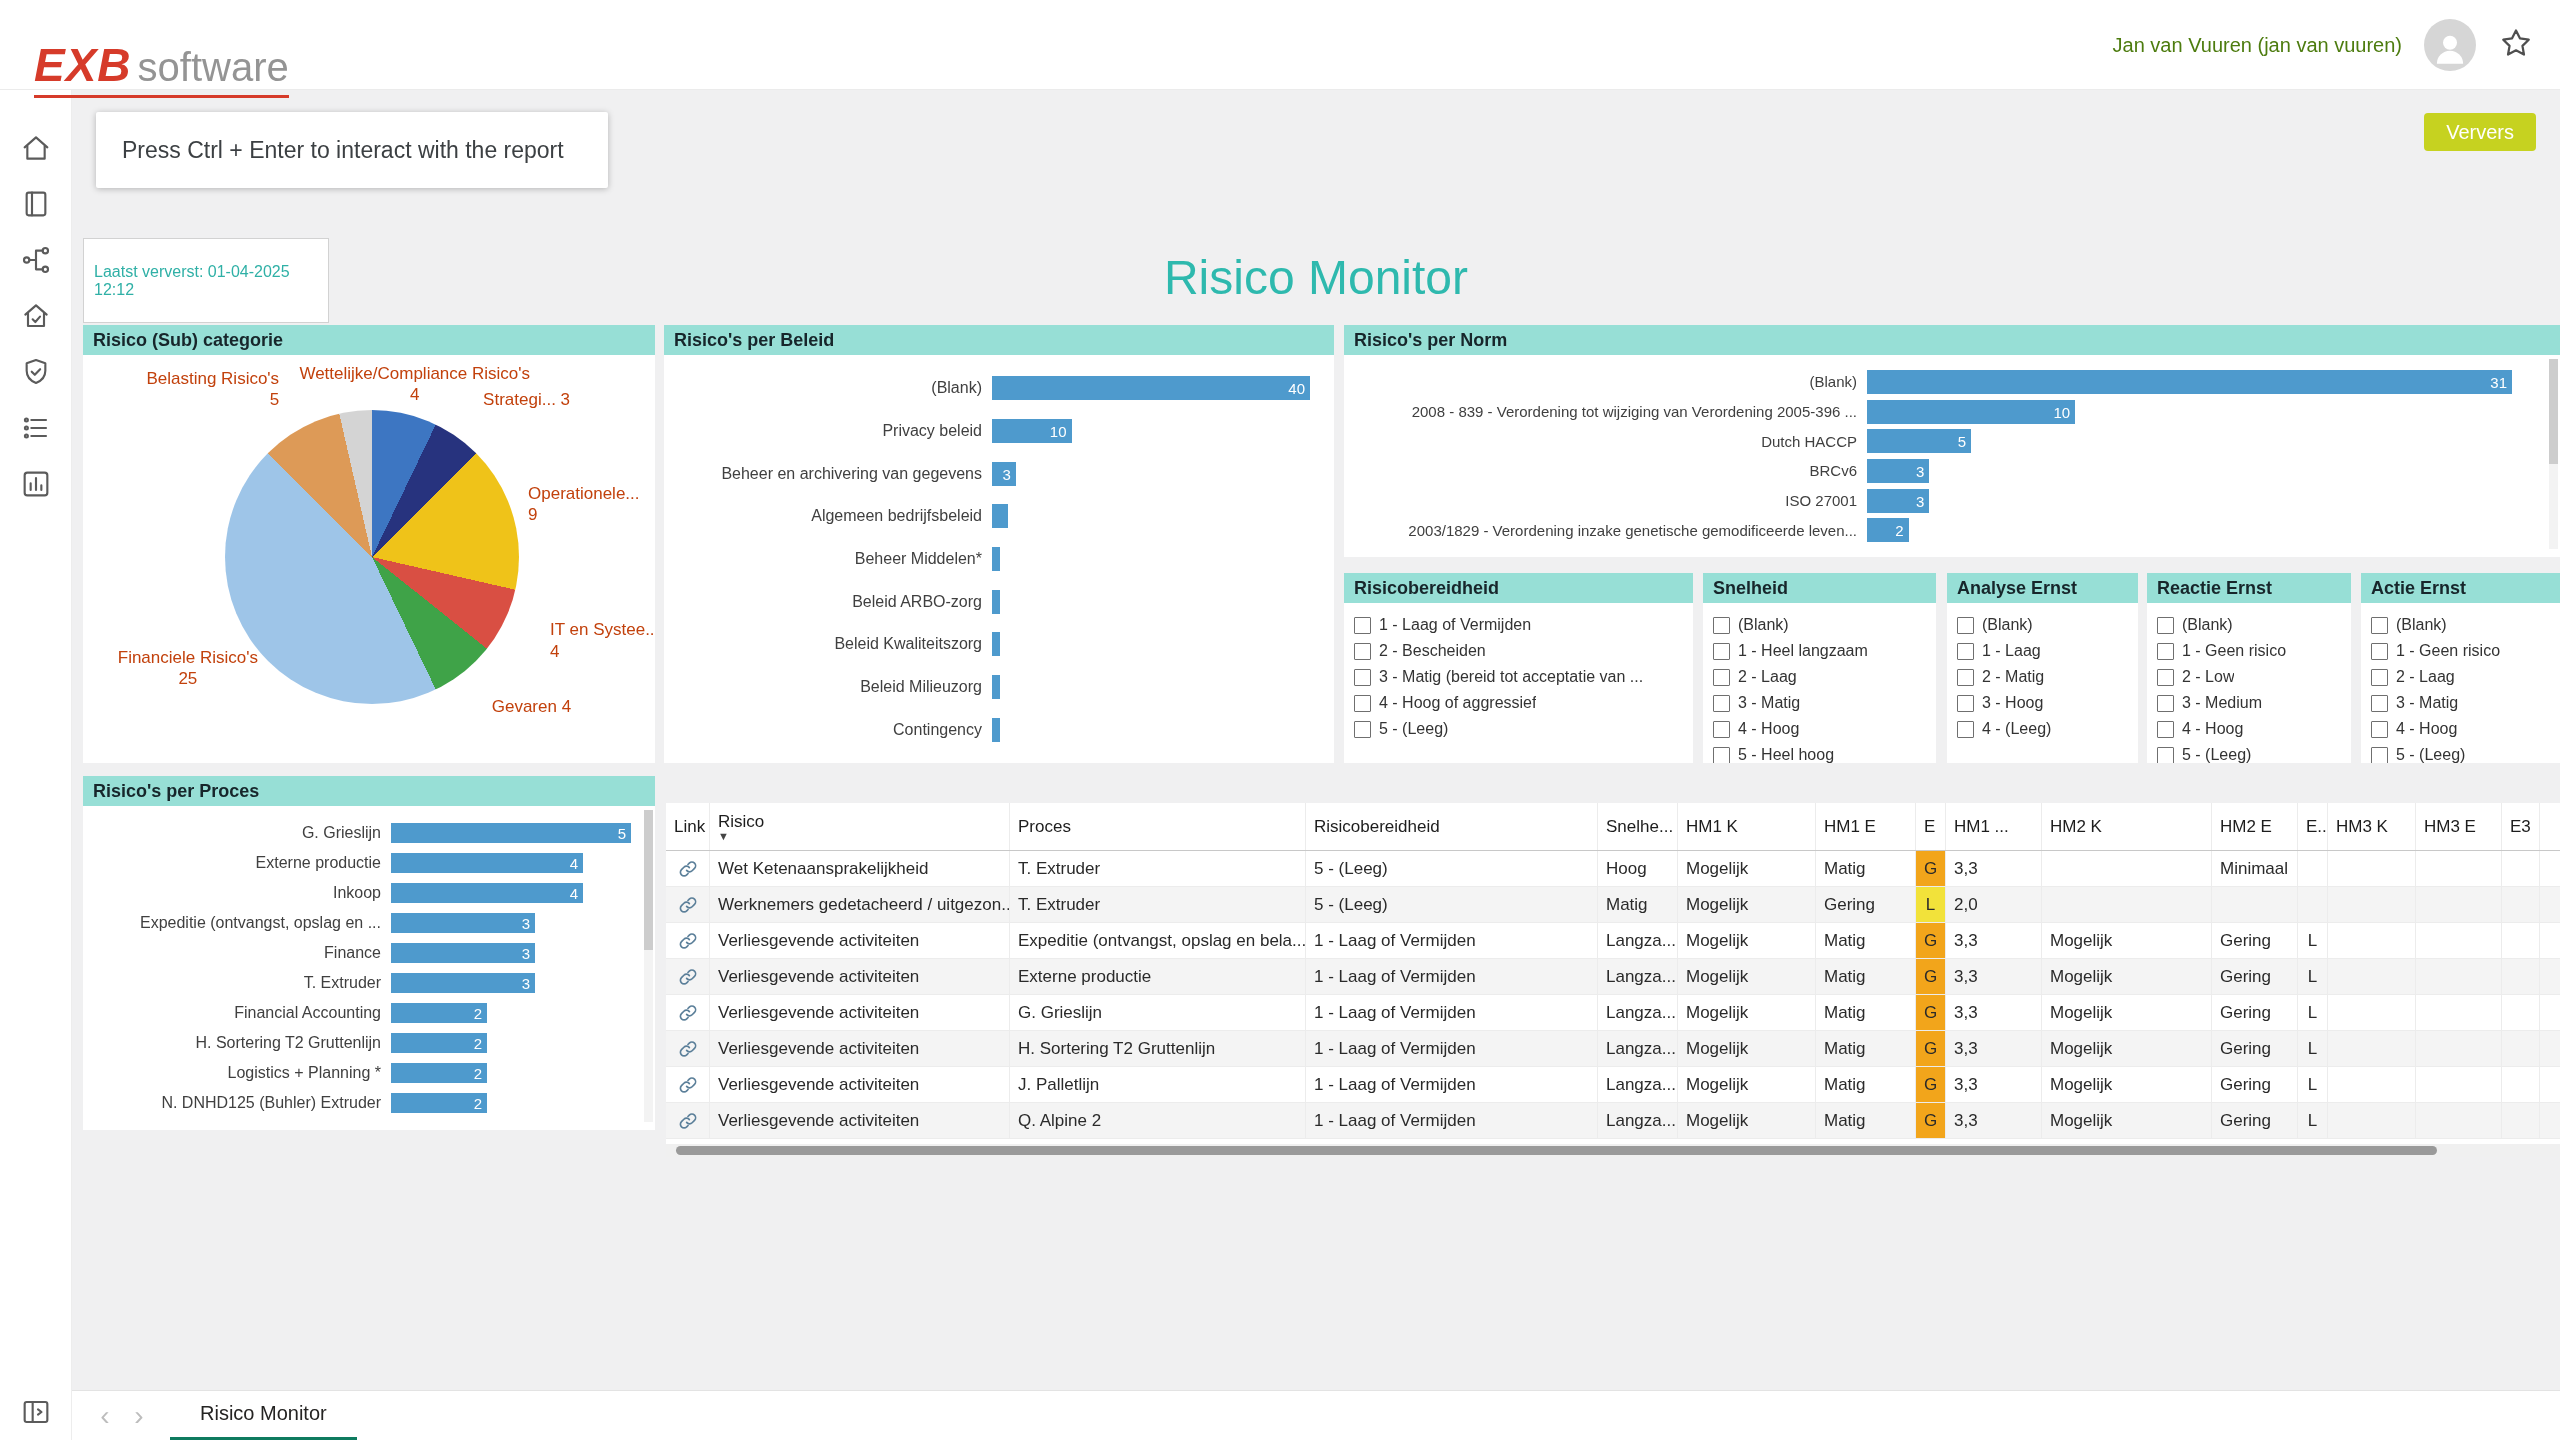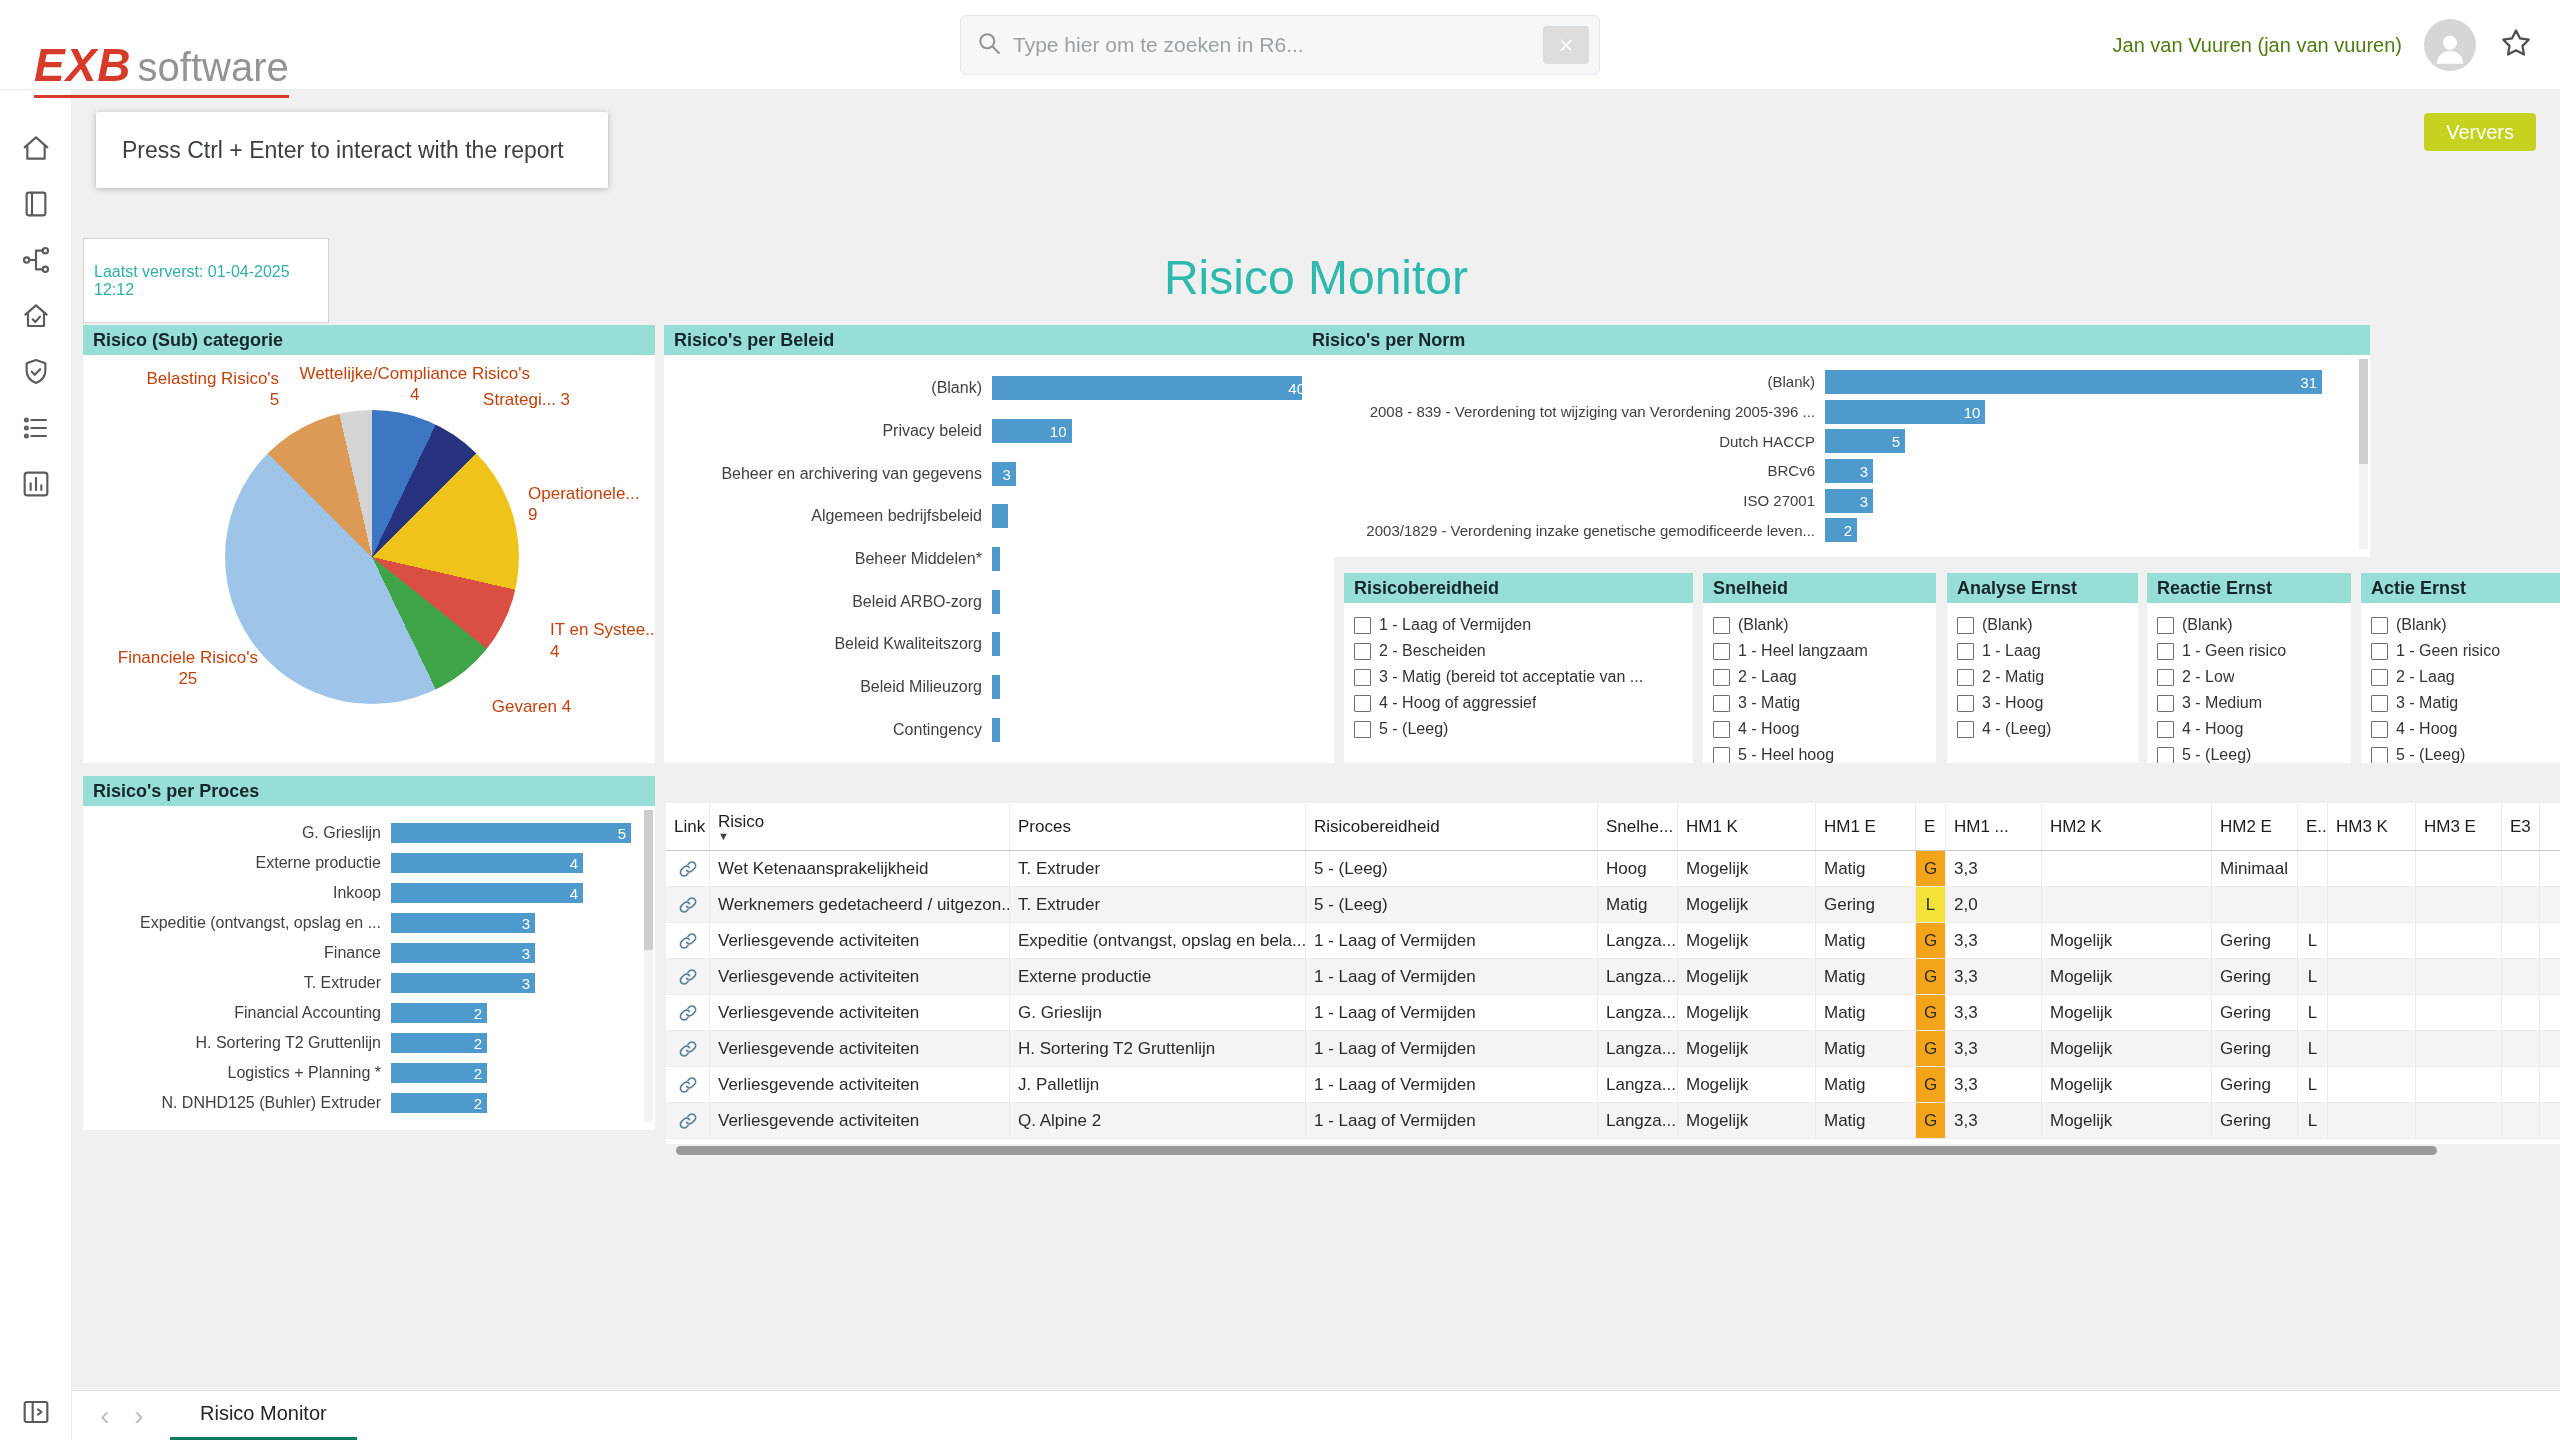--- a/index.html
+++ b/index.html
@@ -34,21 +34,21 @@
   .tooltip{position:absolute;left:24px;top:22px;width:512px;height:76px;background:#fff;box-shadow:0 1px 6px rgba(0,0,0,.25);border-radius:2px;display:flex;align-items:center;padding:0 26px;font-size:23px;color:#3c4043;z-index:3;}
   .refresh-btn{position:absolute;right:24px;top:23px;height:38px;padding:0 22px;background:#c6d220;border:none;border-radius:4px;color:#fff;font-size:20px;font-family:inherit;cursor:pointer;}
   .title{position:absolute;top:160px;left:0;width:100%;text-align:center;font-size:48px;font-weight:300;color:#2eb9ae;}
   .last-box{position:absolute;left:11px;top:148px;width:246px;height:85px;background:#fff;border:1px solid #d2d2d2;display:flex;align-items:center;justify-content:center;font-size:16px;color:#2fb0a6;padding:0 10px;text-align:left;}
 
   .panel{position:absolute;background:#fff;}
   .panel-header{height:30px;background:#97dfd6;display:flex;align-items:center;padding:0 10px;font-size:18px;font-weight:700;color:#17262b;}
   .panel-body{position:relative;height:calc(100% - 30px);overflow:hidden;}
   .p1{left:11px;top:235px;width:572px;height:438px;}
   .p2{left:592px;top:235px;width:670px;height:438px;}
-  .p3{left:1230px;top:235px;width:1068px;height:232px;}
+  .p3{left:1272px;top:235px;width:1216px;height:232px;}
   .p4{left:11px;top:686px;width:572px;height:354px;}
   .pt{left:594px;top:686px;width:1894px;height:354px;margin-top:27px;}
 
   
   .pie{position:absolute;left:142px;top:55px;width:294px;height:294px;border-radius:50%;cursor:pointer;}
   .pie-label{position:absolute;font-size:17px;color:#c2410c;line-height:1.25;white-space:nowrap;}
 
   
   .hbar{display:flex;flex-direction:column;height:100%;padding:12px 24px 12px 8px;}
   .p3 .hbar{padding-right:48px;}
@@ -90,30 +90,20 @@
   .footer .chev:first-child{margin-left:16px;}
   .tab{height:50px;display:flex;align-items:center;padding:0 30px;margin-left:14px;font-size:20px;color:#252423;border-bottom:4px solid #0e7b5f;background:#fff;cursor:pointer;}
 </style>
 </head>
 <body>
 
 <header class="topbar">
   <div class="logo">
     <span class="logo-exb">EXB</span><span class="logo-soft">software</span>
   </div>
-  <div class="search">
-    <span class="search-icon">
-      <svg viewBox="0 0 24 24">
-          <circle cx="10.5" cy="10.5" r="6"></circle>
-          <path d="M15 15l5.5 5.5"></path>
-        </svg>
-    </span>
-    <input placeholder="Type hier om te zoeken in R6..." style="">
-    <button class="clear-btn">×</button>
-  </div>
   <div class="user-area">
     <span class="user-name">Jan van Vuuren (jan van vuuren)</span>
     <div class="avatar">
       <svg viewBox="0 0 24 24">
           <circle cx="12" cy="9" r="4" fill="#fff"></circle>
           <path d="M4.5 21a7.5 7.5 0 0 1 15 0z" fill="#fff"></path>
         </svg>
     </div>
     <span class="star">
       <svg viewBox="0 0 24 24">

